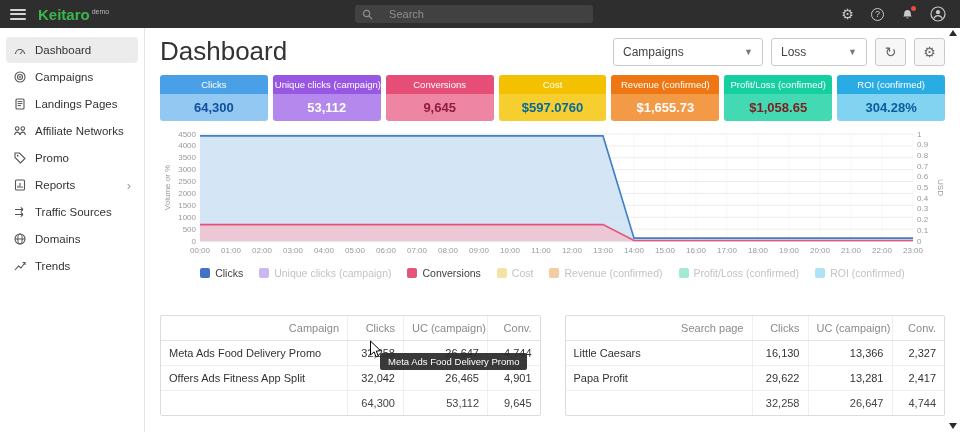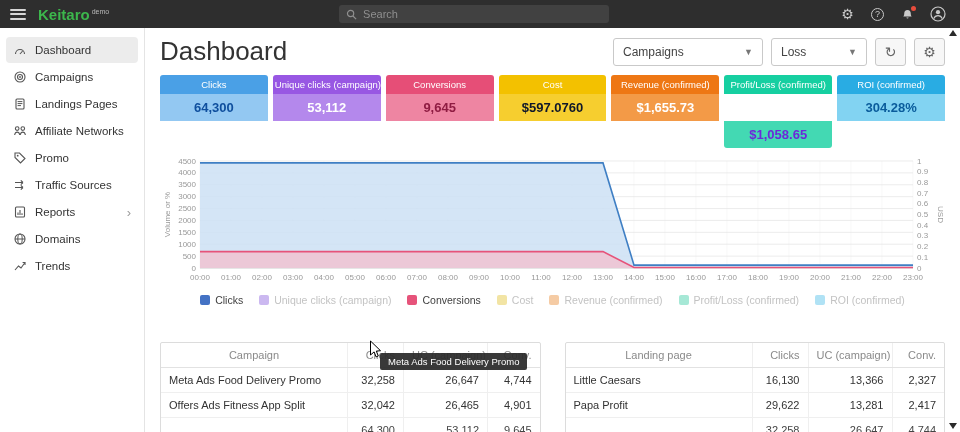--- a/index.html
+++ b/index.html
@@ -6,21 +6,21 @@
   body{font-family:"Liberation Sans",sans-serif;background:#9a9a9a}
   .page{position:relative;width:960px;height:432px;background:#fff;overflow:hidden}
 
   
   .topbar{position:absolute;top:0;left:0;right:0;height:28px;background:#2e2e2e;display:flex;align-items:center;padding:0 10px;gap:12px;z-index:5}
   .hamburger{width:16px;height:11px;display:flex;flex-direction:column;justify-content:space-between;cursor:pointer}
   .hamburger span{height:2px;background:#d6d6d6;border-radius:1px}
   .logo{color:#3cb64c;font-weight:bold;font-size:15px;cursor:pointer;white-space:nowrap}
   .logo sup{color:#b9b9b9;font-size:7px;font-weight:normal;margin-left:2px;vertical-align:super}
   .tb-spacer{flex:1}
-  .search{display:flex;align-items:center;width:270px;height:18px;background:#414141;border-radius:3px;padding:0 7px;gap:6px}
+  .search{display:flex;align-items:center;width:238px;height:18px;background:#414141;border-radius:3px;padding:0 7px;gap:16px}
   .search input{flex:1;background:transparent;border:none;outline:none;color:#ccc;font-size:11px}
   .search input::placeholder{color:#8f8f8f}
   .tb-icons{display:flex;align-items:center;gap:13px;margin-right:4px}
   .tb-icon{position:relative;width:17px;height:17px;display:flex;align-items:center;justify-content:center;color:#c9c9c9;font-size:14px;cursor:pointer;line-height:1}
   .badge-dot{position:absolute;top:0;right:0;width:5px;height:5px;border-radius:50%;background:#e74c3c}
   .help-circle{width:13px;height:13px;border:1.2px solid #c9c9c9;border-radius:50%;font-size:9px;line-height:11px;text-align:center;color:#c9c9c9}
 
   
   .sidebar{position:absolute;top:28px;left:0;width:145px;bottom:0;background:#fff;border-right:1px solid #e4e4e4;padding-top:8px;z-index:4}
   .side-item{display:flex;align-items:center;gap:8px;margin:1px 6px;padding:6px 7px;border-radius:4px;font-size:11.5px;color:#333;cursor:pointer;white-space:nowrap}
@@ -51,21 +51,21 @@
   .legend{display:flex;justify-content:center;gap:16px;margin-top:6px;flex-wrap:nowrap}
   .legend-item{display:flex;align-items:center;gap:5px;font-size:10.5px;color:#3f3f3f;cursor:pointer;white-space:nowrap}
   .legend-item.muted{color:#c3c3c3}
   .legend-swatch{width:10px;height:10px;border-radius:2px;flex:0 0 auto}
 
   
   .tables{display:flex;gap:24px;margin-top:36px}
   .table-card{flex:1;border:1px solid #dcdcdc;border-radius:2px;background:#fff}
   table{width:100%;border-collapse:collapse;font-size:11px;color:#333;table-layout:fixed}
   th{font-weight:normal;color:#8a8a8a;text-align:right;padding:6px 8px;border-bottom:1px solid #e2e2e2;overflow:hidden;white-space:nowrap}
-  th:first-child{text-align:center}
+  th:first-child{text-align:right}
   td{padding:6px 8px;text-align:right;border-bottom:1px solid #efefef;overflow:hidden;white-space:nowrap}
   td:first-child{text-align:left}
   th+th,td+td{border-left:1px solid #efefef}
   tbody tr{cursor:pointer}
   tfoot td{border-bottom:none;color:#444}
 
   
   .tooltip{position:absolute;left:380px;top:353px;background:rgba(42,42,42,.93);color:#fff;font-size:9.5px;padding:3px 8px;border-radius:2px;z-index:20;white-space:nowrap}
   .cursor{position:absolute;left:369px;top:340px;z-index:21;pointer-events:none}
   .scroll-up{position:absolute;right:3px;top:30px;width:0;height:0;border-left:4px solid transparent;border-right:4px solid transparent;border-bottom:6px solid #2b2b2b;cursor:pointer;z-index:6}
@@ -149,33 +149,33 @@
     </div>
     <div class="side-item">
       <svg width="14" height="14" viewBox="0 0 14 14">
           <path d="M2 2h4.5L12 7.5 7.5 12 2 6.5z" fill="none" stroke="#555" stroke-width="1.1"></path>
           <circle cx="4.7" cy="4.7" r=".9" fill="#555"></circle>
         </svg>
       <span>Promo</span>
     </div>
     <div class="side-item">
       <svg width="14" height="14" viewBox="0 0 14 14">
-          <path d="M2 4.5h8m0 0L7.8 2.3M10 4.5 7.8 6.7M2 9.5h8m0 0L7.8 7.3M10 9.5l-2.2 2.2" fill="none" stroke="#555" stroke-width="1.1"></path>
-        </svg>
-      <span>Traffic Sources</span>
-    </div>
-    <div class="side-item">
-      <svg width="14" height="14" viewBox="0 0 14 14">
           <rect x="2.5" y="2" width="9" height="10" rx="1" fill="none" stroke="#555" stroke-width="1.1"></rect>
           <line x1="5" y1="10" x2="5" y2="7.4" stroke="#555" stroke-width="1.1"></line>
           <line x1="7" y1="10" x2="7" y2="5" stroke="#555" stroke-width="1.1"></line>
           <line x1="9" y1="10" x2="9" y2="8.2" stroke="#555" stroke-width="1.1"></line>
         </svg>
       <span>Reports</span>
       <span class="chev">›</span>
+    </div>
+    <div class="side-item">
+      <svg width="14" height="14" viewBox="0 0 14 14">
+          <path d="M2 4.5h8m0 0L7.8 2.3M10 4.5 7.8 6.7M2 9.5h8m0 0L7.8 7.3M10 9.5l-2.2 2.2" fill="none" stroke="#555" stroke-width="1.1"></path>
+        </svg>
+      <span>Traffic Sources</span>
     </div>
     <div class="side-item">
       <svg width="14" height="14" viewBox="0 0 14 14">
           <circle cx="7" cy="7" r="5" fill="none" stroke="#555" stroke-width="1.1"></circle>
           <ellipse cx="7" cy="7" rx="2.2" ry="5" fill="none" stroke="#555" stroke-width="1"></ellipse>
           <line x1="2" y1="7" x2="12" y2="7" stroke="#555" stroke-width="1"></line>
         </svg>
       <span>Domains</span>
     </div>
     <div class="side-item">
@@ -217,31 +217,31 @@
           <div class="card-val" style="background: rgb(180, 136, 236); color: rgb(255, 255, 255);">53,112</div>
         </div>
 
         <div class="card">
           <div class="card-top" style="background: rgb(230, 78, 119);">Conversions</div>
           <div class="card-val" style="background: rgb(238, 133, 162); color: rgb(143, 28, 66);">9,645</div>
         </div>
 
         <div class="card">
           <div class="card-top" style="background: rgb(243, 193, 0);">Cost</div>
-          <div class="card-val" style="background: rgb(246, 206, 47); color: #0f172a;">$597.0760</div>
+          <div class="card-val" style="background: rgb(246, 206, 47); color: #0369a1;">$597.0760</div>
         </div>
 
         <div class="card">
           <div class="card-top" style="background: rgb(238, 119, 20);">Revenue (confirmed)</div>
           <div class="card-val" style="background: rgb(243, 154, 71); color: rgb(255, 255, 255);">$1,655.73</div>
         </div>
 
         <div class="card">
           <div class="card-top" style="background: rgb(22, 207, 161);">Profit/Loss (confirmed)</div>
-          <div class="card-val" style="background: rgb(67, 217, 179); color: #6d28d9; margin-top: 27px;">$1,058.65</div>
+          <div class="card-val" style="background: rgb(67, 217, 179); color: #7f1d1d;">$1,058.65</div>
         </div>
 
         <div class="card">
           <div class="card-top" style="background: rgb(41, 172, 227);">ROI (confirmed)</div>
           <div class="card-val" style="background: rgb(130, 211, 242); color: rgb(10, 92, 156);">304.28%</div>
         </div>
       </div>
 
     <div class="chart-wrap">
       <svg width="785" height="130" viewBox="0 0 785 130">
@@ -420,21 +420,21 @@
       <div class="table-card">
         <table>
           <colgroup>
               <col>
               <col style="width:56px">
               <col style="width:84px">
               <col style="width:52px">
             </colgroup>
           <thead>
             <tr>
-              <th>Landing page</th>
+              <th>Search page</th>
               <th>Clicks</th>
               <th>UC (campaign)</th>
               <th>Conv.</th>
             </tr>
           </thead>
           <tbody>
 
               <tr>
                 <td>Little Caesars</td>
                 <td>16,130</td>

